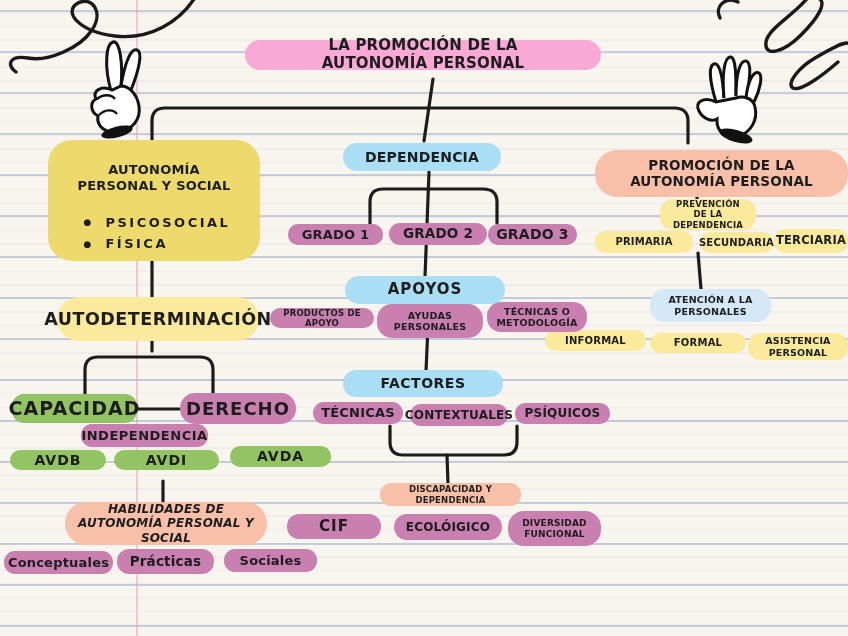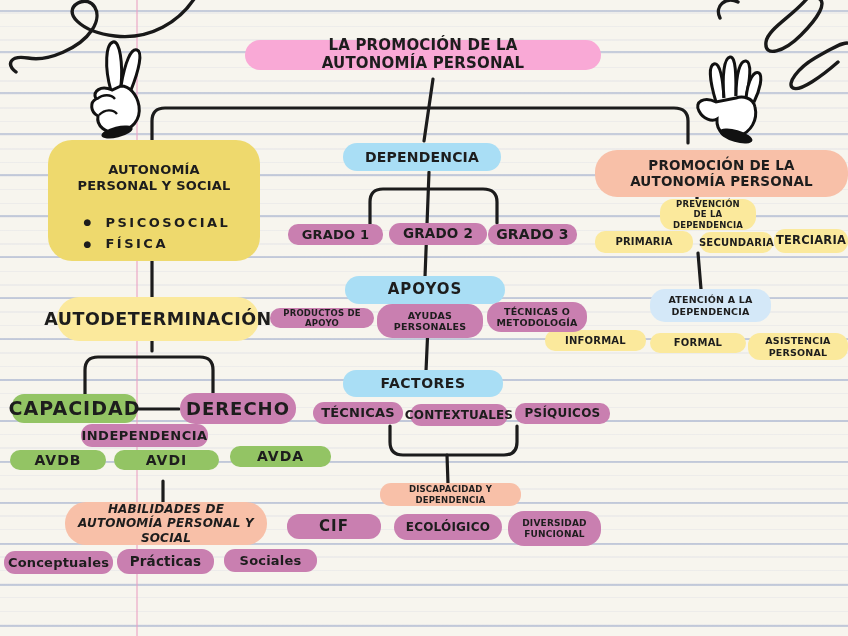--- a/index.html
+++ b/index.html
@@ -120,21 +120,21 @@
   <div class="node n-dependencia">DEPENDENCIA</div>
   <div class="node n-grado1">GRADO 1</div>
   <div class="node n-grado2">GRADO 2</div>
   <div class="node n-grado3">GRADO 3</div>
 
   <div class="node n-promocion">PROMOCIÓN DE LA AUTONOMÍA PERSONAL</div>
   <div class="node n-prevencion">PREVENCIÓN DE LA DEPENDENCIA</div>
   <div class="node n-primaria">PRIMARIA</div>
   <div class="node n-secundaria">SECUNDARIA</div>
   <div class="node n-terciaria">TERCIARIA</div>
-  <div class="node n-atencion">ATENCIÓN A LA DEPENDENCIA</div>
+  <div class="node n-atencion">ATENCIÓN A LA PERSONALES</div>
   <div class="node n-informal">INFORMAL</div>
   <div class="node n-formal">FORMAL</div>
   <div class="node n-asistencia">ASISTENCIA PERSONAL</div>
 
   <div class="node n-apoyos">APOYOS</div>
   <div class="node n-productos">PRODUCTOS DE APOYO</div>
   <div class="node n-tecnicas">TÉCNICAS O METODOLOGÍA</div>
   <div class="node n-ayudas">AYUDAS PERSONALES</div>
 
   <div class="node n-autodeterminacion">AUTODETERMINACIÓN</div>

